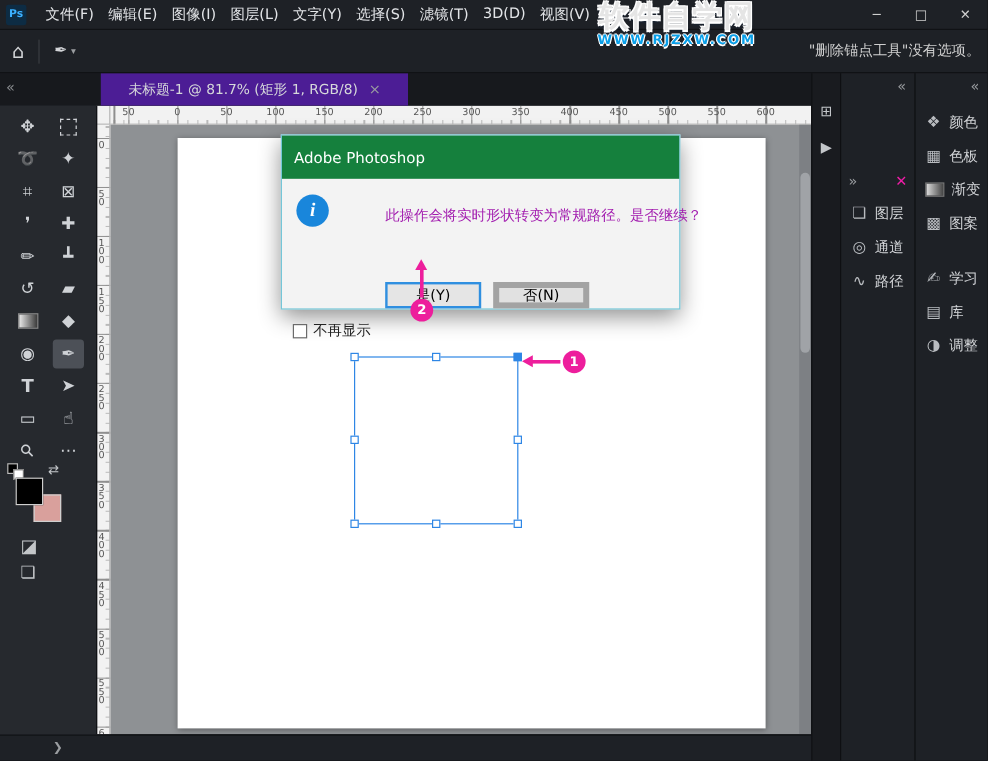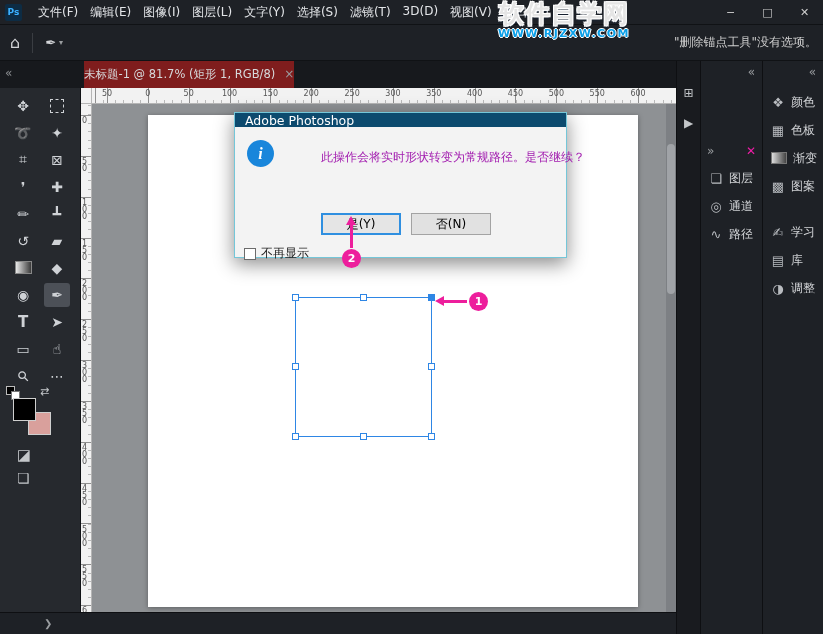--- a/index.html
+++ b/index.html
@@ -25,22 +25,22 @@
   .opt-hint{position:absolute;right:6px;color:#cfcfcf;font-size:12px;white-space:nowrap;}
   
   .watermark{position:absolute;left:476px;top:0;width:176px;z-index:300;text-align:center;pointer-events:none;}
   .wm-title{font-size:25px;font-weight:bold;color:#e5e5e5;letter-spacing:1px;line-height:27px;
             text-shadow:-1px -1px 0 #fff,1px -1px 0 #fff,-1px 1px 0 #fff,1px 1px 0 #fff,0 2px 3px rgba(0,40,90,.35);}
   .wm-url{font-size:11px;font-weight:bold;color:#0a9fe8;letter-spacing:1.5px;
           text-shadow:-1px 0 0 #fff,1px 0 0 #fff,0 -1px 0 #fff,0 1px 0 #fff;}
   
   .tabrow{position:absolute;left:0;top:60px;width:676px;height:28px;background:#17191d;z-index:10;}
   .tabrow .collapse{position:absolute;left:5px;top:6px;color:#8a8d90;font-size:12px;}
-  .doc-tab{position:absolute;left:84px;top:0;height:28px;background:#7f1d1d;display:flex;align-items:center;
-           padding:0 0;color:#d6d8da;font-size:11.5px;white-space:nowrap;}
+  .doc-tab{position:absolute;left:84px;top:0;height:28px;background:#4c1d95;display:flex;align-items:center;
+           padding:0 23px;color:#d6d8da;font-size:11.5px;white-space:nowrap;}
   .tab-close{margin-left:9px;color:#9a9da0;font-size:12px;}
   
   .toolspanel{position:absolute;left:0;top:88px;width:80px;height:524px;background:#26292e;
               border-right:1px solid #101215;z-index:10;}
   .tools-grid{position:absolute;left:8px;top:4px;display:grid;grid-template-columns:30px 30px;
               grid-auto-rows:27px;column-gap:4px;justify-items:center;align-items:center;}
   .tool{width:26px;height:24px;display:flex;align-items:center;justify-content:center;border-radius:3px;
         color:#cfd2d6;font-size:14px;}
   .tool.selected{background:#4c5057;}
   .icon-marquee{width:12px;height:12px;border:1px dashed #cfd2d6;display:inline-block;}
@@ -78,30 +78,30 @@
   
   .shape{position:absolute;left:147px;top:182px;width:137px;height:140px;border:1.5px solid #2e86e5;box-sizing:border-box;}
   .handle{position:absolute;width:7px;height:7px;background:#fff;border:1.5px solid #2e86e5;box-sizing:border-box;}
   .handle.solid{background:#2e86e5;}
   .h-nw{left:-4px;top:-4px;} .h-n{left:calc(50% - 4px);top:-4px;} .h-ne{right:-4px;top:-4px;}
   .h-w{left:-4px;top:calc(50% - 4px);} .h-e{right:-4px;top:calc(50% - 4px);}
   .h-sw{left:-4px;bottom:-4px;} .h-s{left:calc(50% - 4px);bottom:-4px;} .h-se{right:-4px;bottom:-4px;}
   
   .dialog{position:absolute;left:234px;top:112px;width:333px;height:146px;background:#f3f3f3;z-index:60;
           border:1px solid #74c6d8;box-shadow:0 6px 18px rgba(0,0,0,.45);box-sizing:border-box;}
-  .dlg-title{height:14px;background:#0c4a6e;color:#fff;font-size:12.5px;display:flex;align-items:center;padding-left:10px;}
+  .dlg-title{height:36px;background:#15803d;color:#fff;font-size:12.5px;display:flex;align-items:center;padding-left:10px;}
   .dlg-body{position:relative;height:118px;}
   .info-icon{position:absolute;left:12px;top:13px;width:27px;height:27px;border-radius:50%;background:#1986db;
              color:#fff;display:flex;align-items:center;justify-content:center;
              font-family:"Liberation Serif","DejaVu Serif",serif;font-style:italic;font-weight:bold;font-size:16px;}
   .dlg-msg{position:absolute;left:50px;top:22px;font-size:12px;color:#a21caf;white-space:nowrap;margin-left:36px;}
   .btn{position:absolute;top:86px;width:80px;height:22px;font-size:12px;color:#000;display:flex;
        align-items:center;justify-content:center;background:#e1e1e1;box-sizing:border-box;}
   .btn-yes{left:86px;border:2px solid #2f8fe0;background:#e5e5e5;}
-  .btn-no{left:176px;border:1px solid #a3a3a3;}
+  .btn-no{left:176px;border:5px solid #a3a3a3;}
   .chk-row{position:absolute;left:9px;top:118px;display:flex;align-items:center;gap:5px;}
   .chk-box{width:12px;height:12px;background:#fff;border:1px solid #6b6b6b;box-sizing:border-box;}
   .chk-label{font-size:12px;color:#222;}
   
   .arrow1{position:absolute;left:443px;top:300px;width:24px;height:3px;background:#ed1e9c;z-index:400;}
   .arrow1::before{content:"";position:absolute;left:-8px;top:-4px;border-right:9px solid #ed1e9c;
                   border-top:5px solid transparent;border-bottom:5px solid transparent;}
   .arrow2{position:absolute;left:350px;top:224px;width:3px;height:24px;background:#ed1e9c;z-index:400;}
   .arrow2::before{content:"";position:absolute;left:-4px;top:-8px;border-bottom:9px solid #ed1e9c;
                   border-left:5px solid transparent;border-right:5px solid transparent;}

